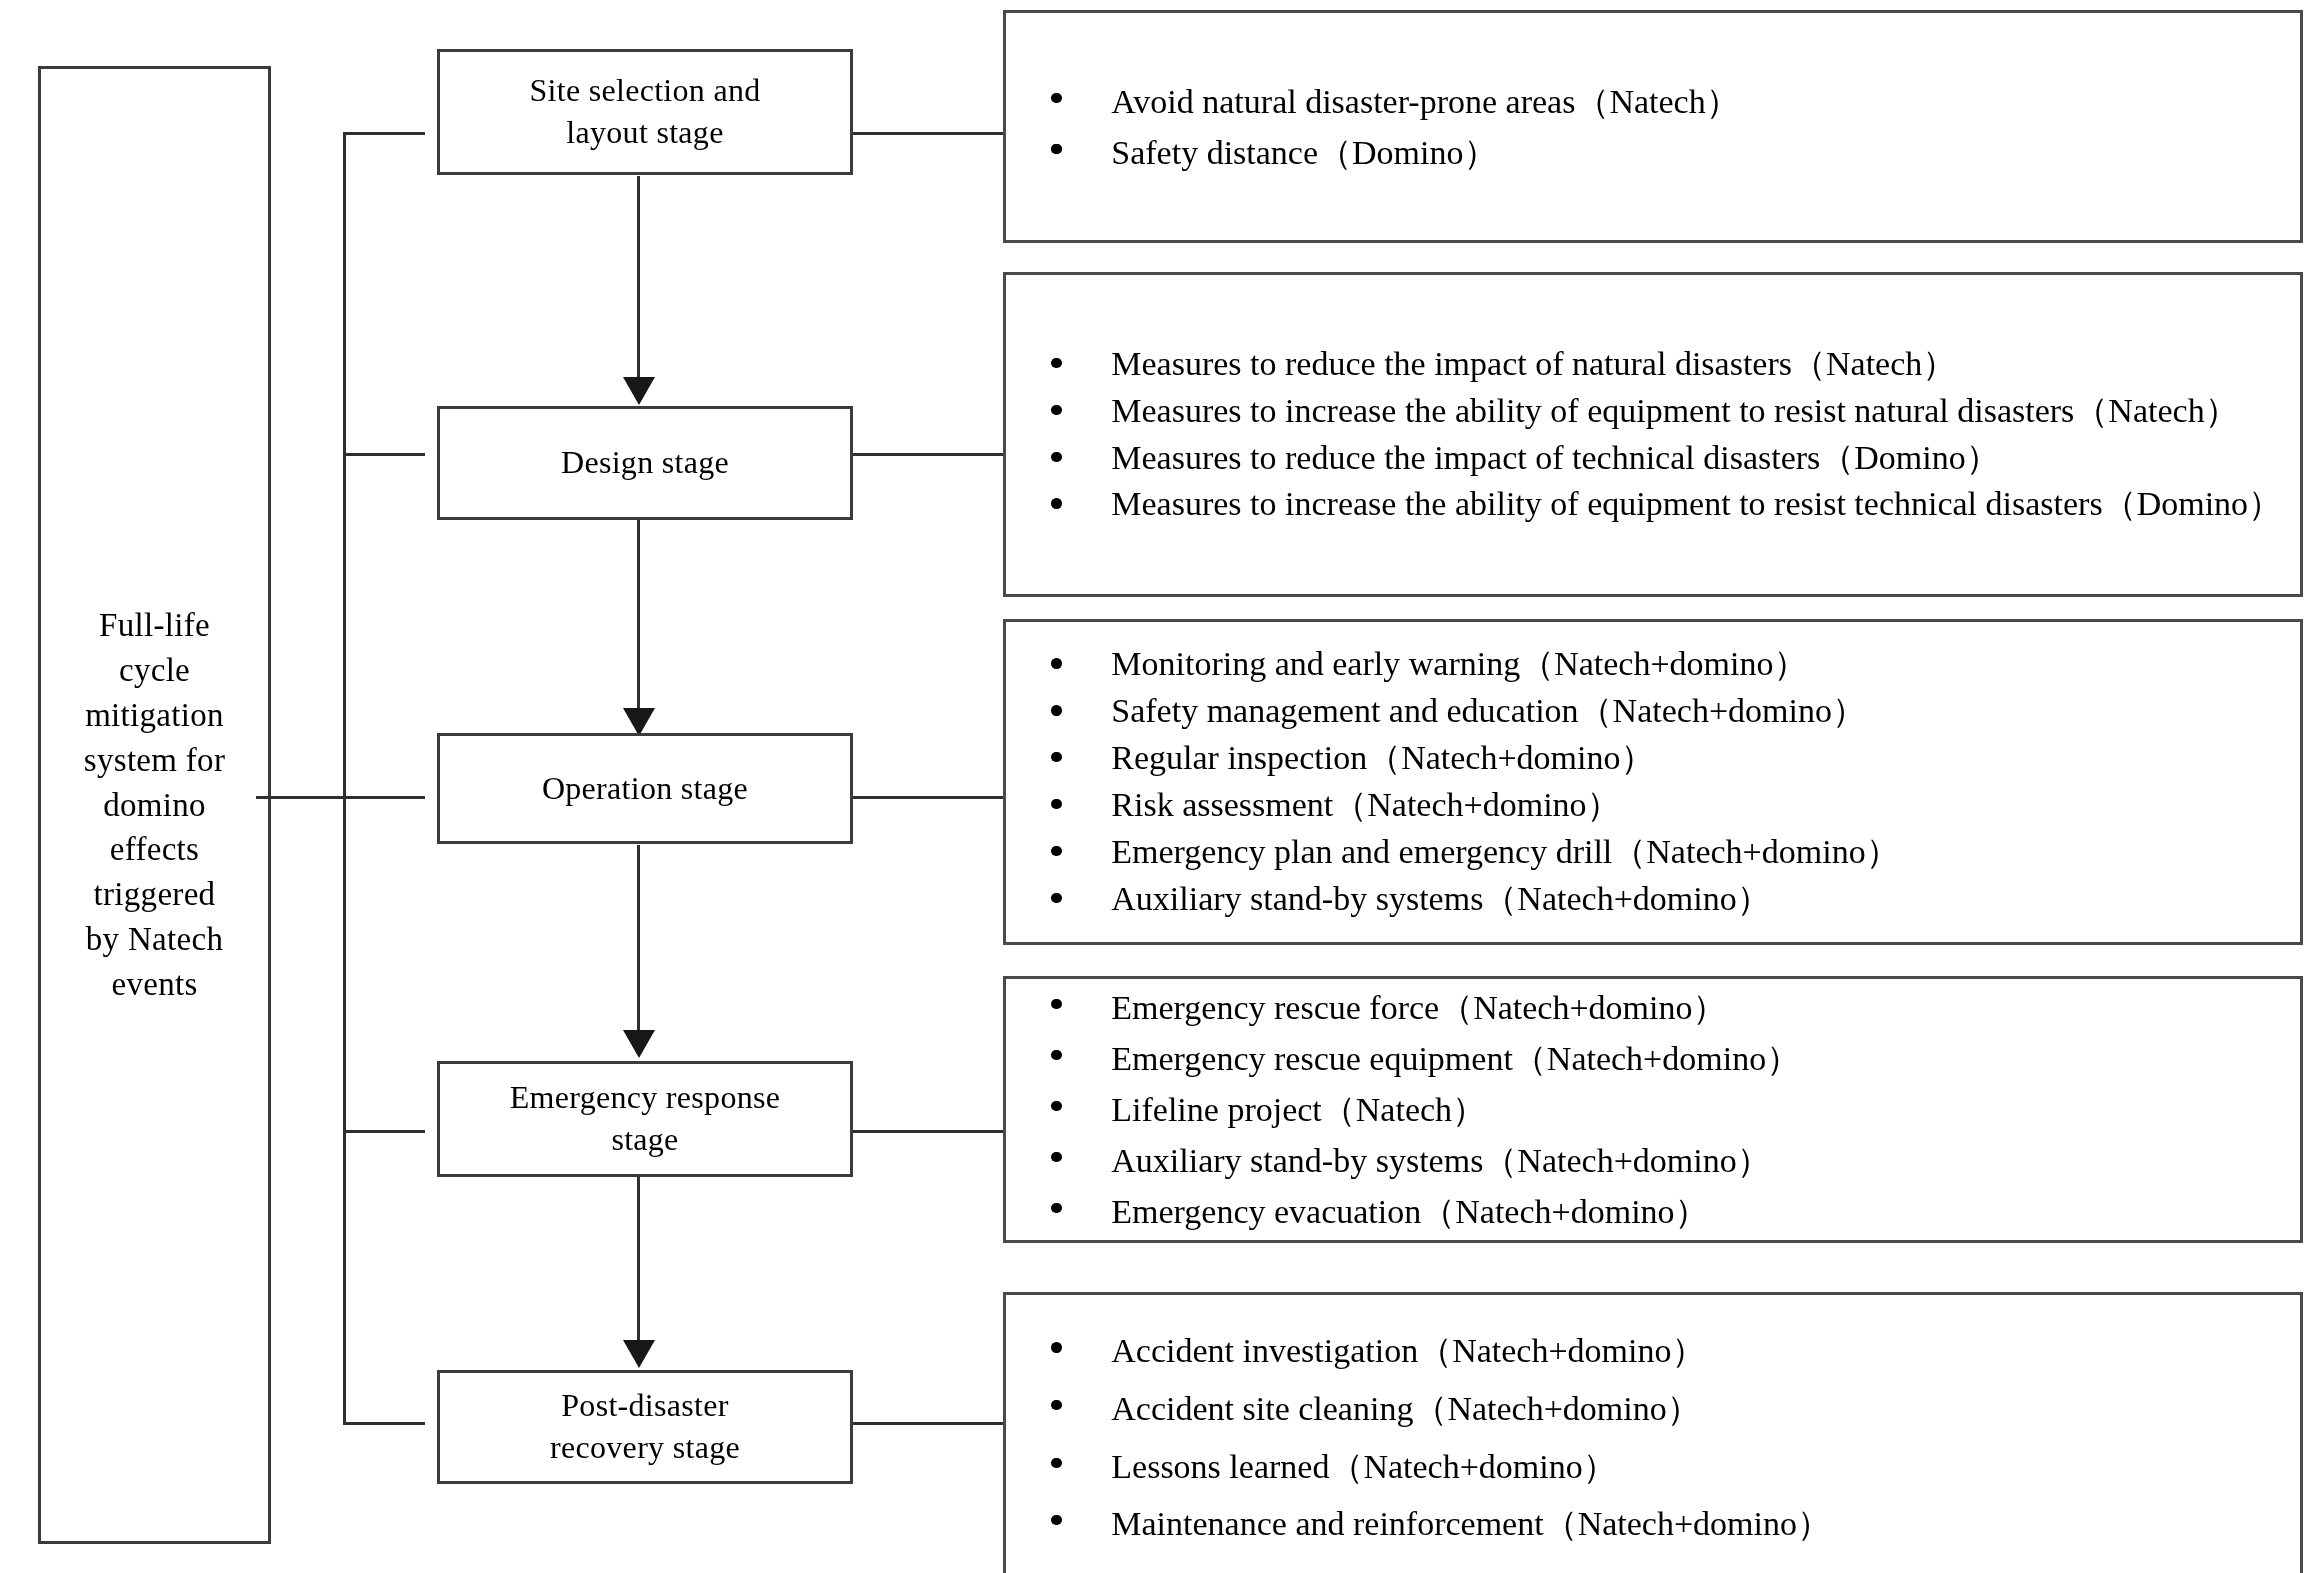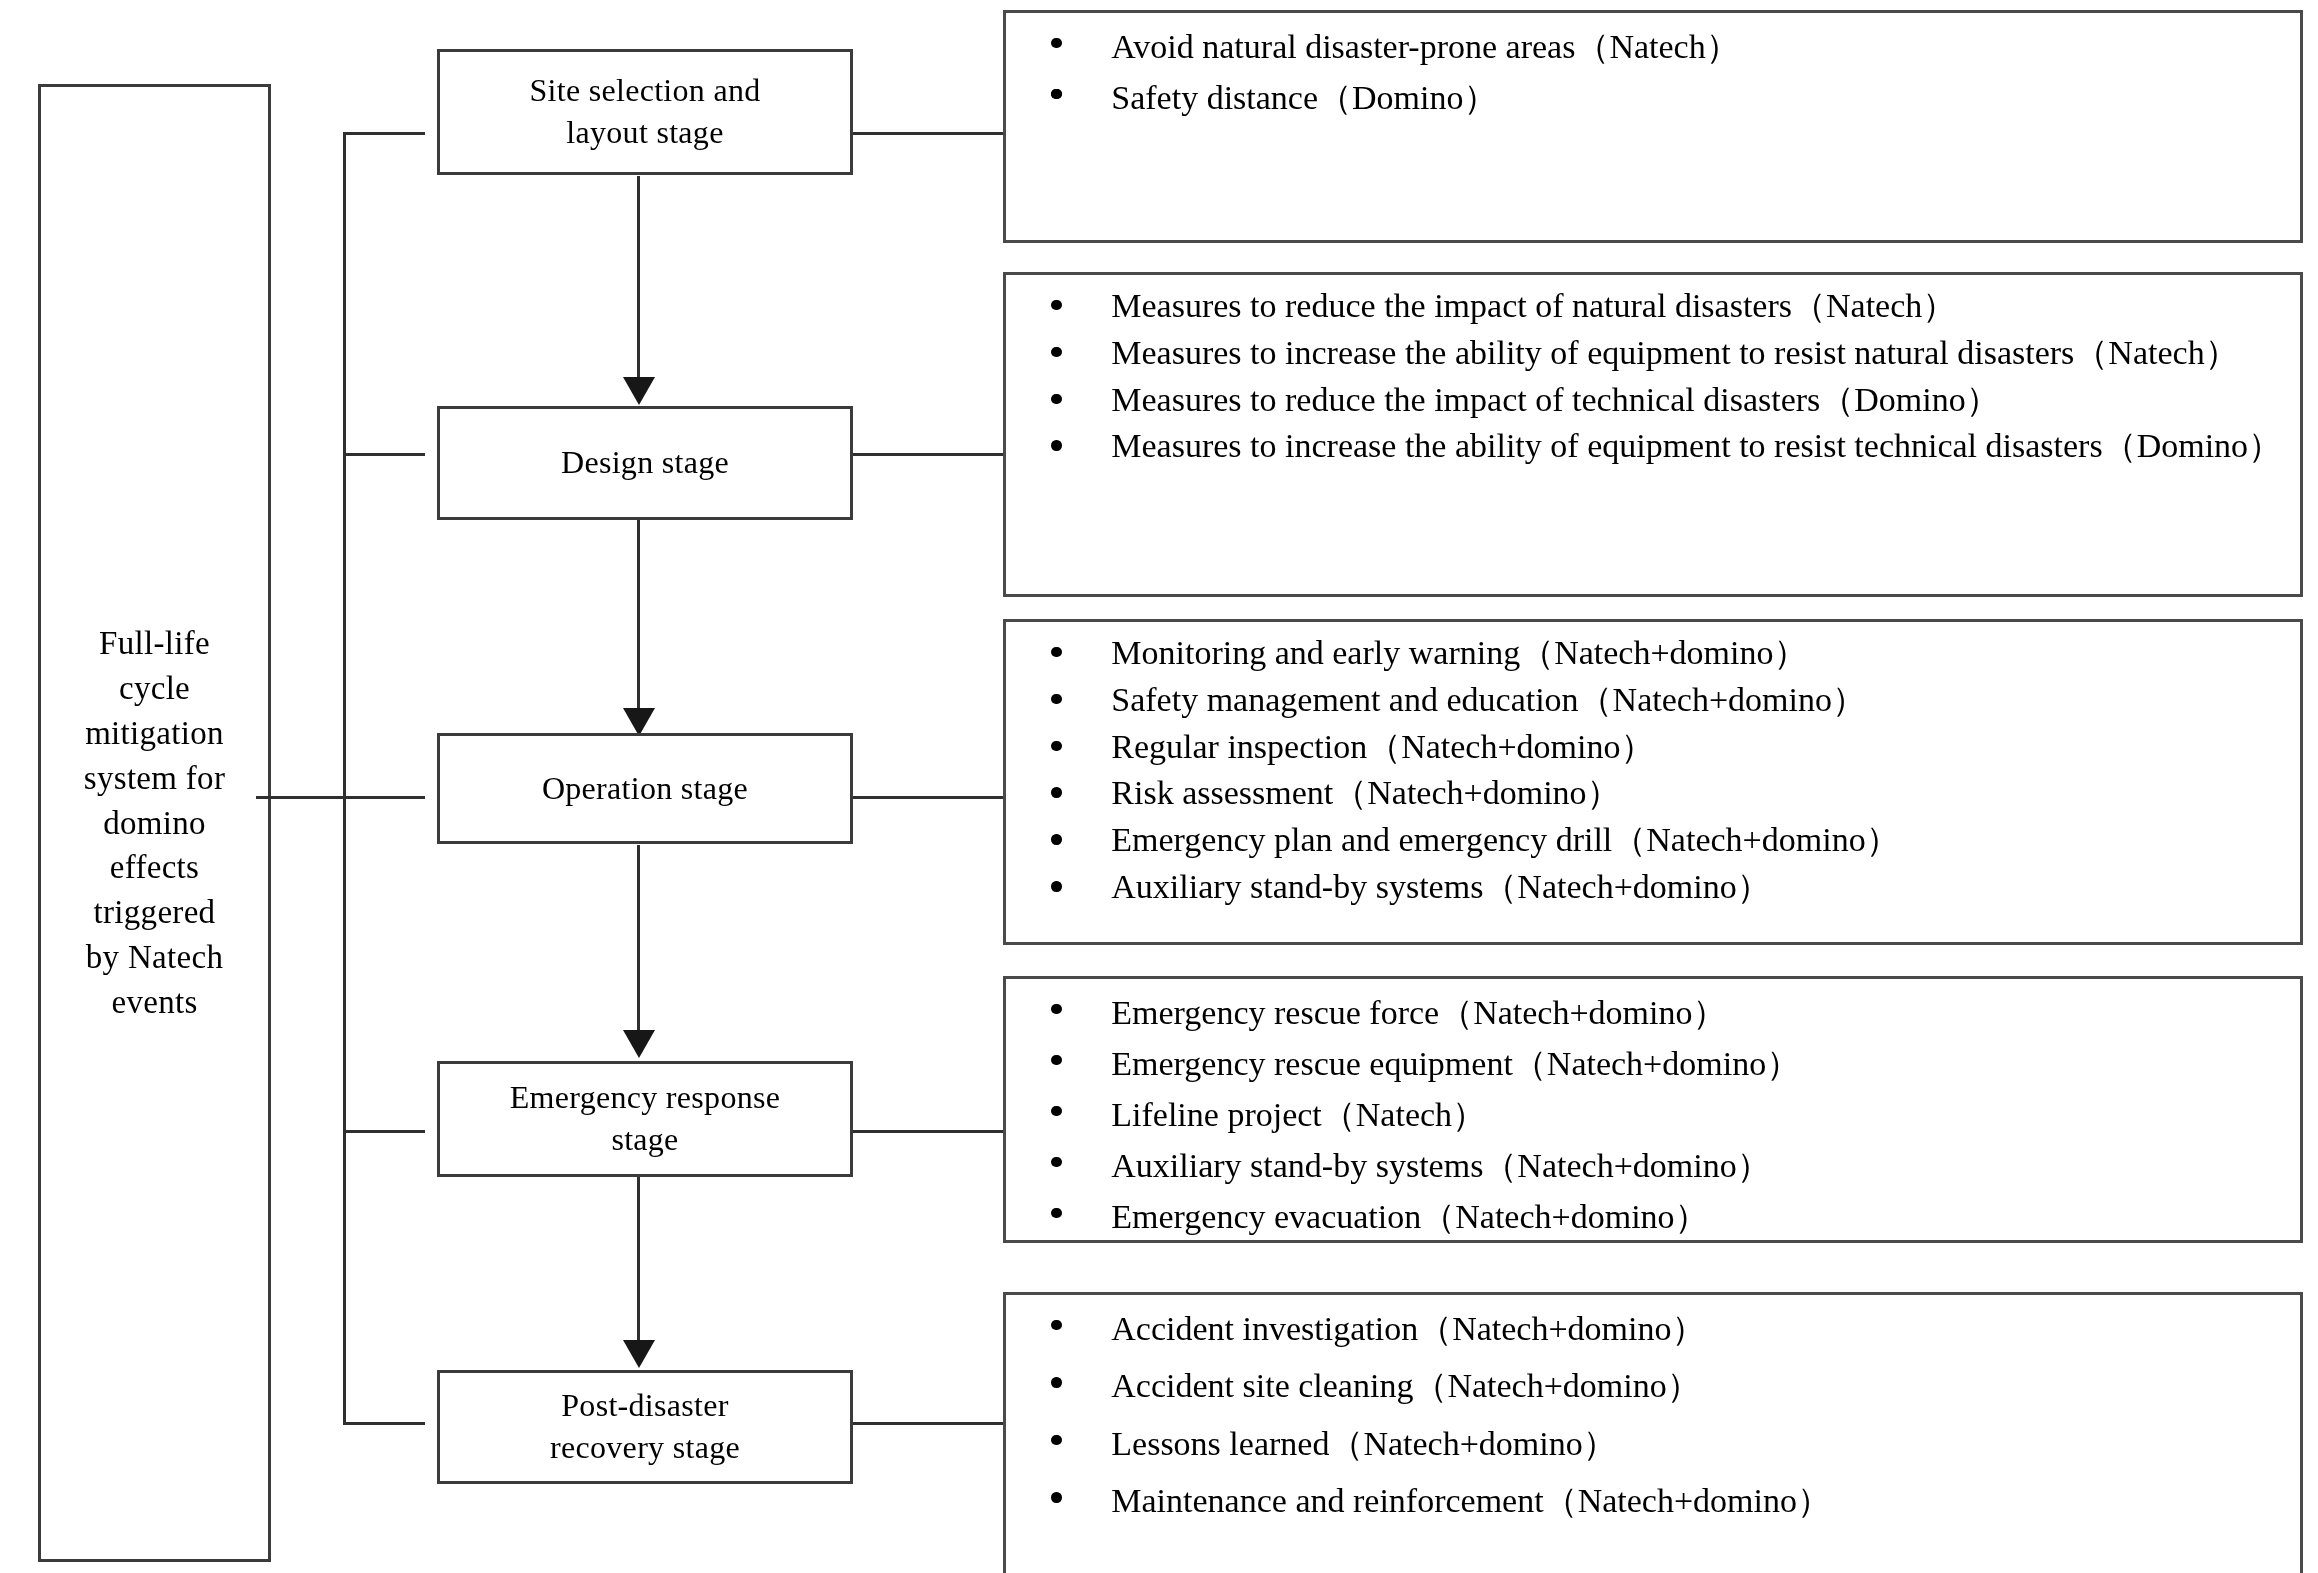--- a/index.html
+++ b/index.html
@@ -37,21 +37,21 @@
     font-size: 32px;
     line-height: 1.30;
     letter-spacing: 0.3px;
     white-space: pre-line;
     padding: 0 10px;
   }
 
   
   #root-box {
     left: 23px;
-    top: 84px;
+    top: 66px;
     width: 233px;
     height: 1478px;
   }
   #root-box .box-label {
     font-size: 33px;
     line-height: 1.36;
   }
 
   
   .stage-box {
@@ -83,21 +83,21 @@
   .panel {
     position: absolute;
     box-sizing: border-box;
     left: 1003px;
     width: 1300px;
     background: #ffffff;
     border: 3.8px solid #4a4a4a;
     padding: 7.7px 14.3px 7.7px 14.3px;
     display: flex;
     flex-direction: column;
-    justify-content: flex-start;
+    justify-content: center;
   }
   .panel ul {
     list-style: none;
     margin: 0;
     padding: 0;
     width: 100%;
   }
   .panel li {
     position: relative;
     padding-left: 91px;

